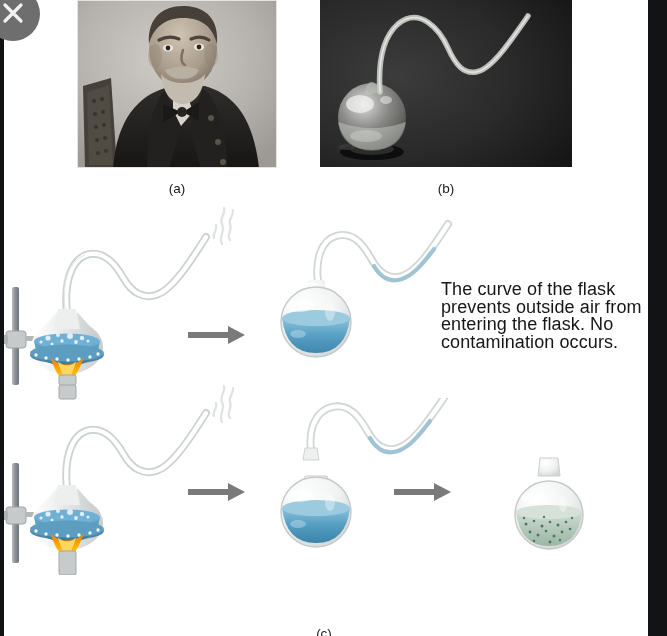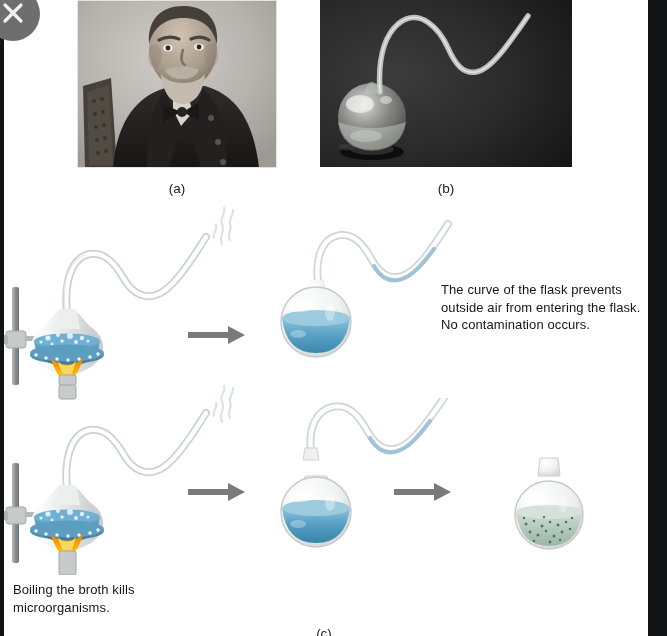--- a/index.html
+++ b/index.html
@@ -30,21 +30,21 @@
   .fig-label {
     position: absolute; font-size: 13.5px; color: #1a1a1a;
     text-align: center; width: 60px;
   }
   #label-a { left: 147px; top: 181px; }
   #label-b { left: 416px; top: 181px; }
   #label-c { left: 294px; top: 626px; }
 
   
   .caption {
-    position: absolute; font-size: 13px; line-height: 17.5px;
+    position: absolute; font-size: 18px; line-height: 17.5px;
     color: #161616; letter-spacing: .1px;
   }
   #cap-1 { left: 441px; top: 281px; width: 212px; }
   #cap-2 { left: 464px; top: 369px; width: 196px; }
   #cap-3 { left: 13px;  top: 581px; width: 190px; }
 
   
   .arrow { position: absolute; }
 
   
@@ -436,21 +436,20 @@
           <circle cx="50" cy="90" r="1.4"></circle>
         <circle cx="60" cy="88" r="1.2"></circle>
           <circle cx="44" cy="65" r="1.2"></circle>
       </g>
       <ellipse cx="33" cy="46" rx="12" ry="6" fill="#ffffff" opacity=".6"></ellipse>
       <ellipse cx="63" cy="52" rx="4" ry="8" fill="#ffffff" opacity=".35"></ellipse>
     </svg>
   </div>
 
 
-  <div class="caption" id="cap-3">Boiling the broth kills microorganisms.</div>
 
   <div class="fig-label" id="label-c">(c)</div>
 
   <div class="edge-left"></div>
   <div class="edge-right"></div>
 
   <div id="close-btn" title="Close">
     <svg width="24" height="24" viewBox="0 0 24 24">
       <path d="M4 4 L20 20 M20 4 L4 20" stroke="#f2f2f2" stroke-width="3.2" stroke-linecap="round"></path>
     </svg>

